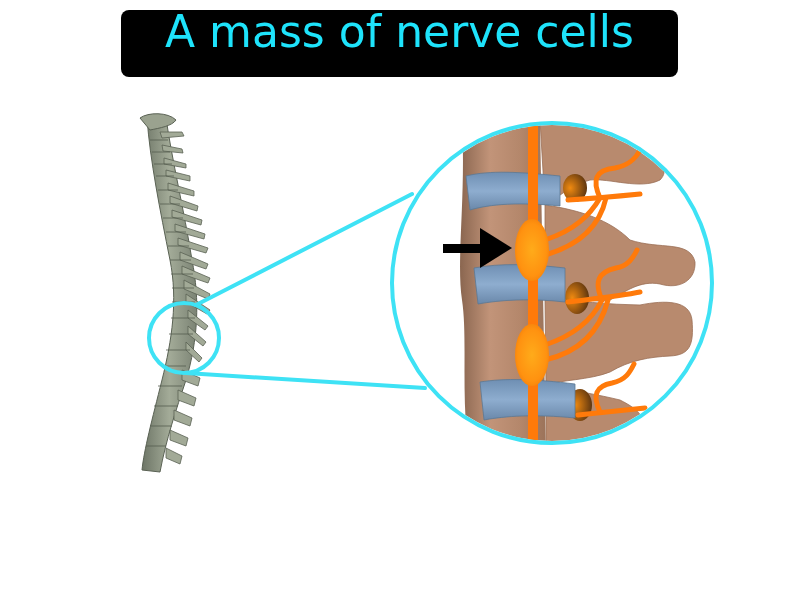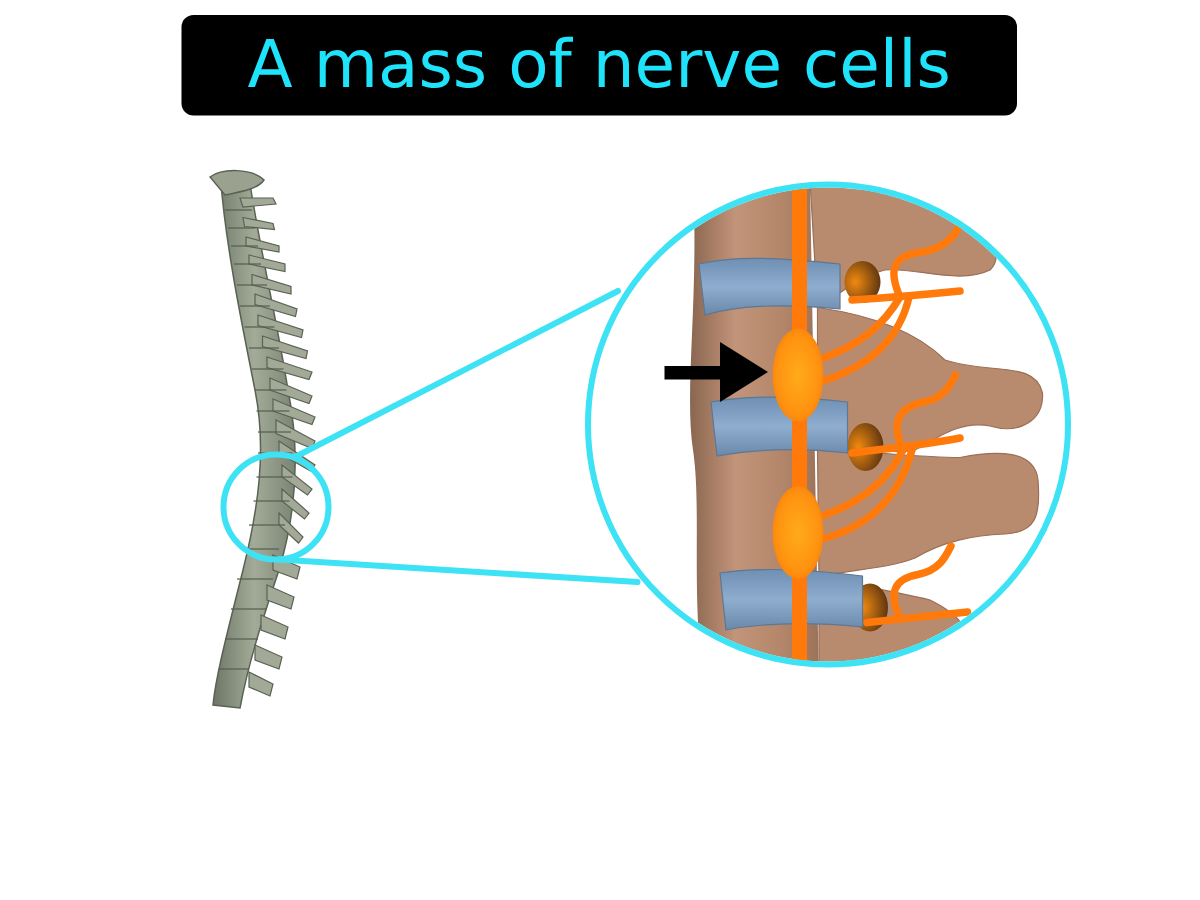--- a/index.html
+++ b/index.html
@@ -1,20 +1,20 @@
 <!DOCTYPE html>
 <html><head>
 <meta charset="utf-8">
 <style>
   html, body { margin:0; padding:0; background:#ffffff; }
   body { width:800px; height:600px; position:relative; overflow:hidden; font-family:"DejaVu Sans", sans-serif; }
   #title-box {
     position:absolute; left:121px; top:10px; width:557px; height:67px;
     background:#000000; border-radius:8px;
-    display:flex; align-items:center; justify-content:center;
+    display:flex; justify-content:center;
   }
   #title-text {
     font-family:"DejaVu Sans", sans-serif; font-size:44px; color:#1ee3fb;
     letter-spacing:0px; white-space:nowrap; line-height:1;
   }
   #illustration { position:absolute; left:0; top:0; width:800px; height:600px; }
 </style>
 </head>
 <body>
 

